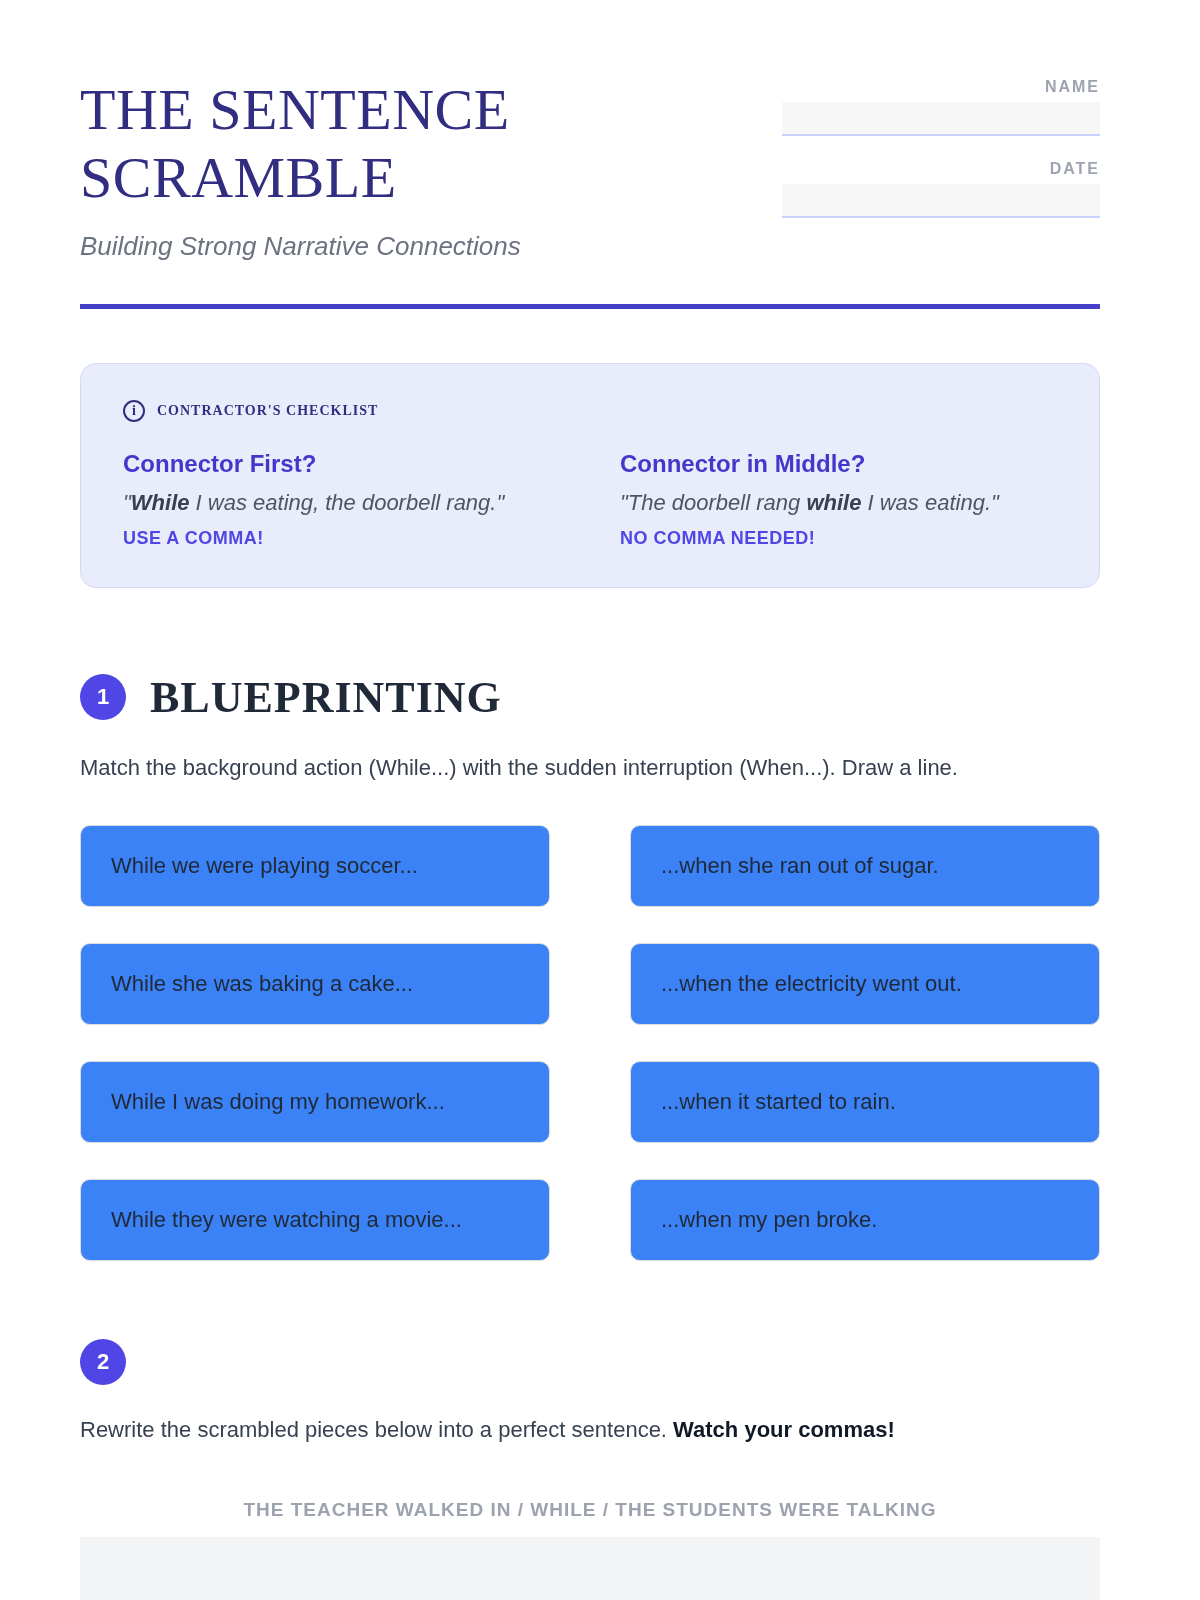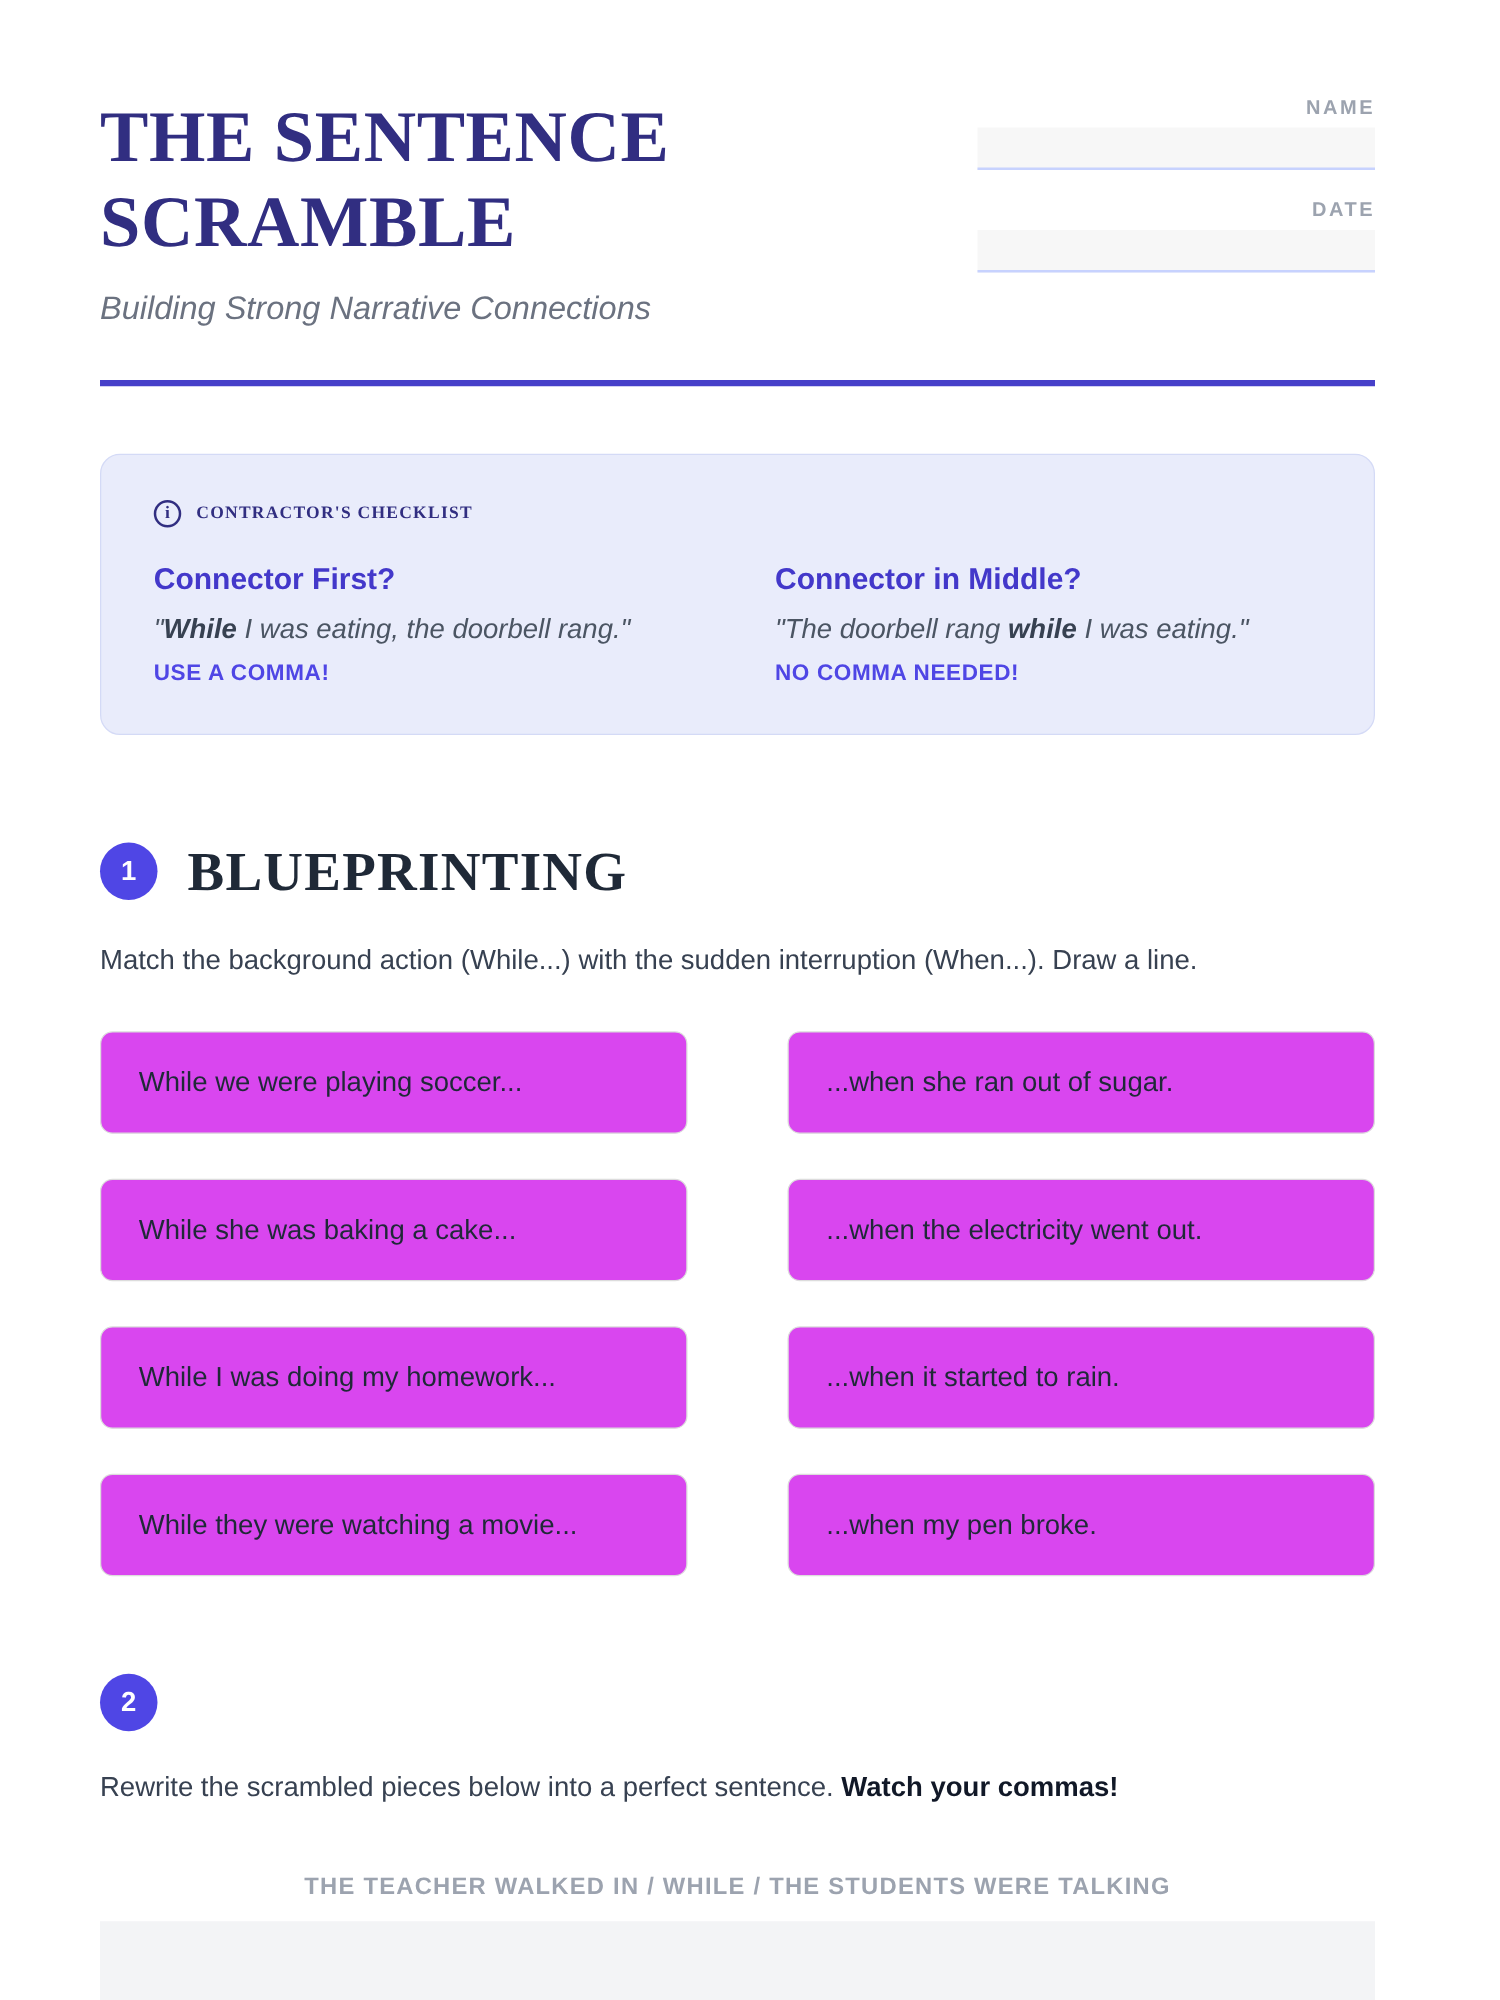--- a/index.html
+++ b/index.html
@@ -23,21 +23,21 @@
     padding-top: 76px;
   }
 
   
   .header { display: flex; justify-content: space-between; }
 
   .title-block { max-width: 620px; }
 
   h1.page-title {
     font-family: "Liberation Serif", "DejaVu Serif", serif;
-    font-weight: 700;
+    font-weight: 400;
     font-size: 58px;
     line-height: 1.18;
     color: #312e81;
     letter-spacing: 0.5px;
   }
 
   .subtitle {
     margin-top: 18px;
     font-size: 26px;
     font-style: italic;
@@ -186,21 +186,21 @@
   
   .match-grid {
     margin-top: 44px;
     display: grid;
     grid-template-columns: 470px 470px;
     column-gap: 80px;
     row-gap: 36px;
   }
 
   .match-box {
-    background: #d946ef;
+    background: #3b82f6;
     border: 1px solid #dcdcdc;
     border-radius: 10px;
     padding: 27px 30px;
     font-size: 22px;
     color: #1f2937;
     cursor: pointer;
   }
 
   
   .prompt {

